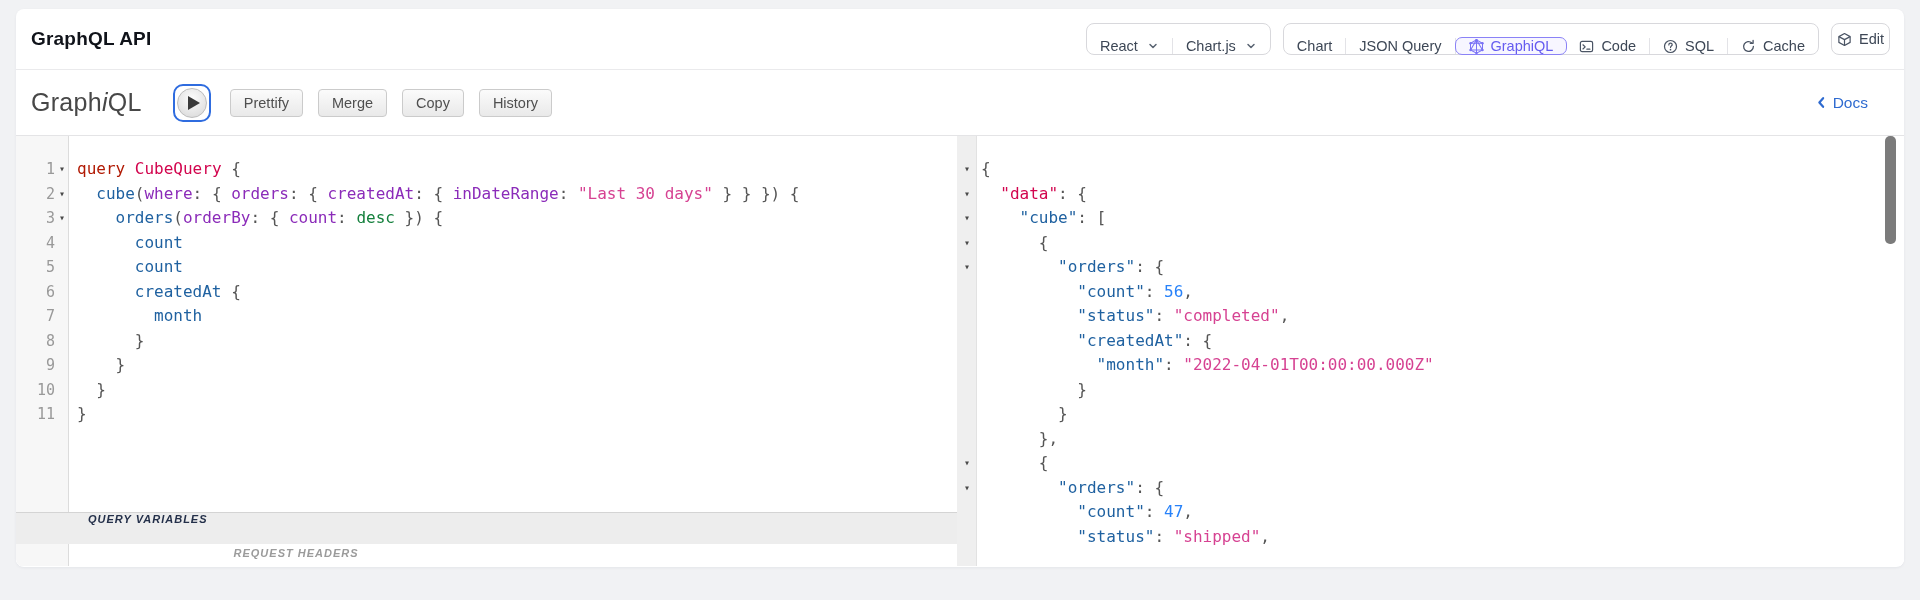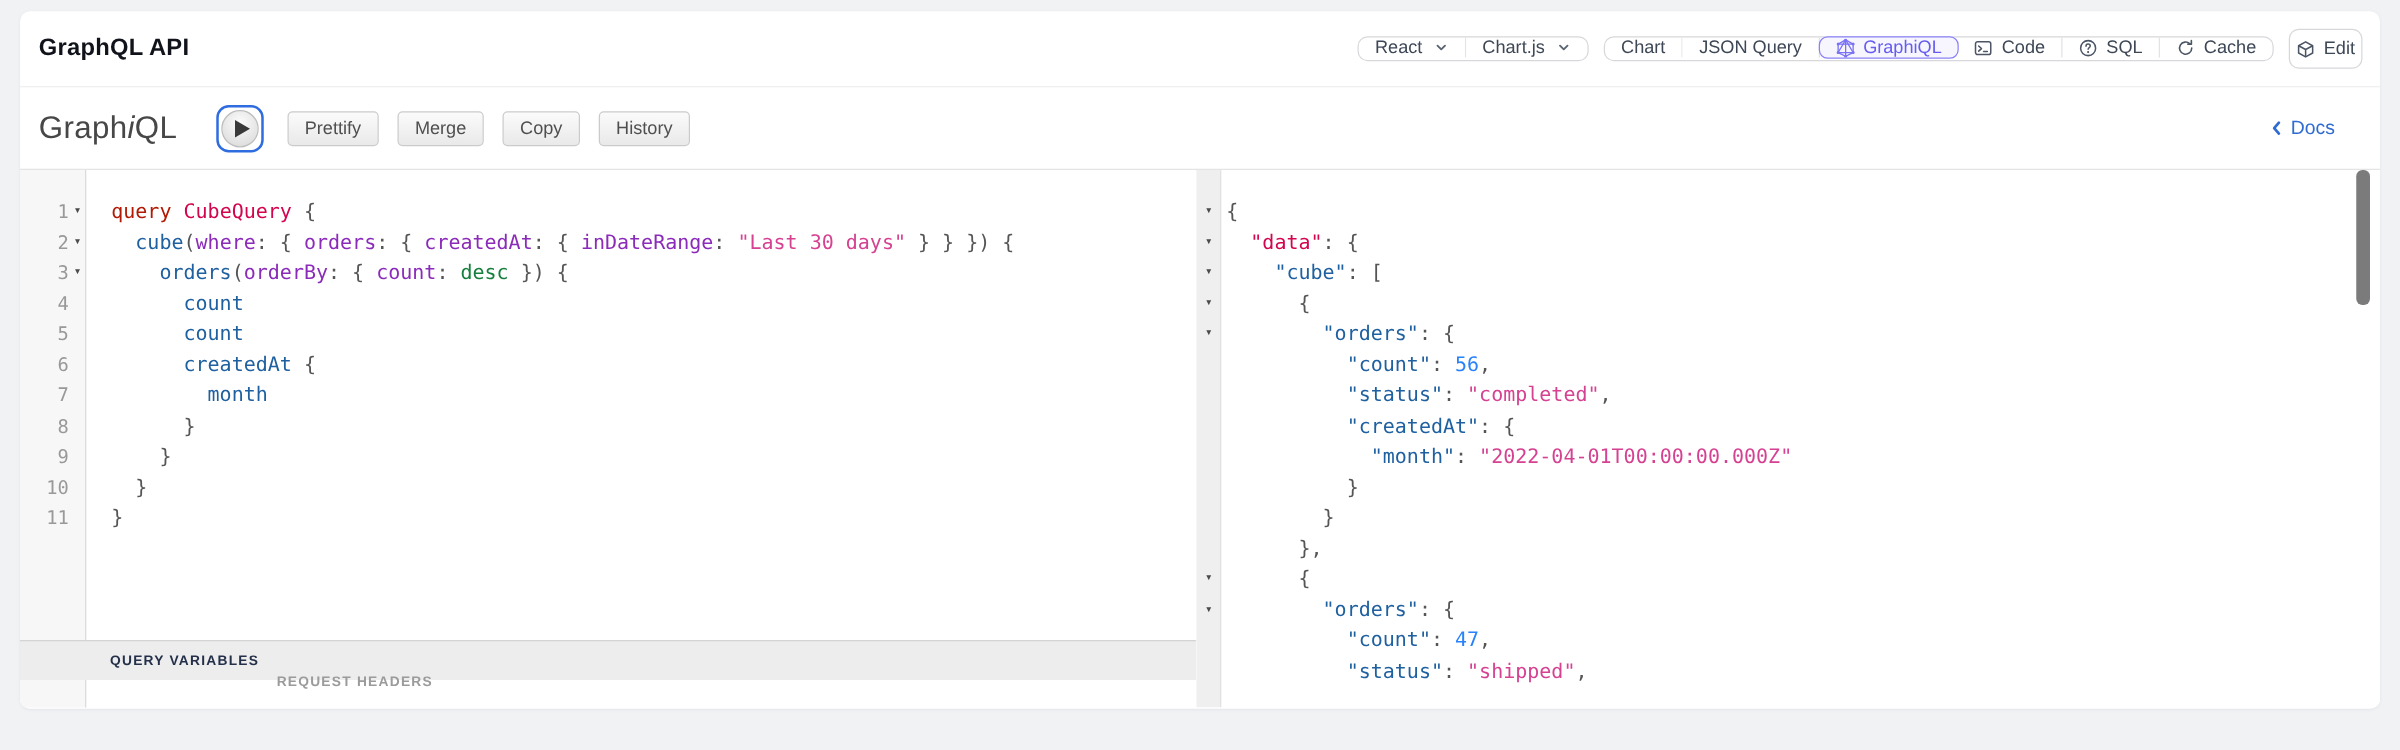--- a/index.html
+++ b/index.html
@@ -8,21 +8,21 @@
   .card { position:absolute; left:16px; top:9px; width:1888px; height:558px;
     background:#fff; border-radius:8px; box-shadow:0 1px 3px rgba(20,30,60,.06);
     overflow:hidden; }
 
   
   .card-header { height:61px; display:flex; align-items:center;
     padding:0 14px 0 15px; border-bottom:1px solid #eaeaec; }
   .page-title { font-size:19px; font-weight:700; color:#10131a; letter-spacing:.2px; }
   .header-controls { margin-left:auto; display:flex; align-items:center; gap:12px; }
 
-  .seg-group { display:flex; align-items:flex-start; height:20px;
+  .seg-group { display:flex; align-items:flex-end; height:32px;
     border:1px solid #d8d8dc; border-radius:8px; background:#fff; }
   .seg { display:flex; align-items:center; gap:7px; padding:0 13px; font-size:14.5px;
     color:#3d4756; background:transparent; border:none; border-right:1px solid #e3e3e7;
     cursor:pointer; white-space:nowrap; }
   .seg:first-child { border-radius:7px 0 0 7px; }
   .seg:last-child  { border-right:none; border-radius:0 7px 7px 0; }
   .seg.active { border:1px solid #8a82f6; background:#f7f6ff; color:#655cf0;
     border-radius:7px; margin:-1px; position:relative; z-index:2; }
   .seg .chev { display:flex; margin-left:2px; }
 
@@ -56,34 +56,34 @@
   .editor-pane { position:absolute; left:0; top:0; bottom:0; width:941px; background:#fff; }
   .gutter-bg { position:absolute; left:0; top:0; bottom:0; width:53px; background:#f7f7f7;
     border-right:1px solid #dcdcdc; }
   .code-scroll { position:absolute; left:0; right:0; top:0; bottom:54px; padding-top:21px;
     overflow:hidden; }
   .cl { display:flex; line-height:24.5px; font-family:"DejaVu Sans Mono", monospace;
     font-size:16px; white-space:pre; }
   .cl .ln { width:39px; text-align:right; color:#999; flex:none; font-size:15px; }
   .cl .fold { width:14px; text-align:center; color:#4a4a4a; font-size:10px; flex:none;
     cursor:pointer; }
-  .cl .code { margin-left:20px; }
+  .cl .code { margin-left:8px; }
 
   .tok-k   { color:#B11A04; }
   .tok-d   { color:#D2054E; }
   .tok-dkey{ color:#D2054E; }
   .tok-prop{ color:#1F61A0; }
   .tok-attr{ color:#8B2BB9; }
   .tok-str { color:#D64292; }
   .tok-enum{ color:#15803d; }
   .tok-num { color:#2882F9; }
   .tok-p   { color:#555555; }
 
   .vars-bar { position:absolute; left:0; right:0; top:376px; height:32px; background:#ededed;
-    border-top:1px solid #d4d4d4; display:flex; align-items:center; padding-left:72px; gap:14px; }
+    border-top:1px solid #d4d4d4; display:flex; align-items:flex-start; padding-left:72px; gap:26px;font-style:italic; }
   .vars-tab { font-size:11px; font-weight:700; letter-spacing:1px; cursor:pointer; }
   .vars-tab.on  { color:#24304a; }
   .vars-tab.off { color:#9b9b9b;margin-top:34px; }
 
   .result-pane { position:absolute; left:941px; right:0; top:0; bottom:0; background:#fff;
     overflow:hidden; }
   .result-gutter { position:absolute; left:0; top:0; bottom:0; width:20px; background:#efefef;
     border-right:1px solid #e2e2e2; }
   .result-scroll { position:absolute; left:0; right:0; top:0; bottom:0; padding-top:21px;
     overflow:hidden; }

